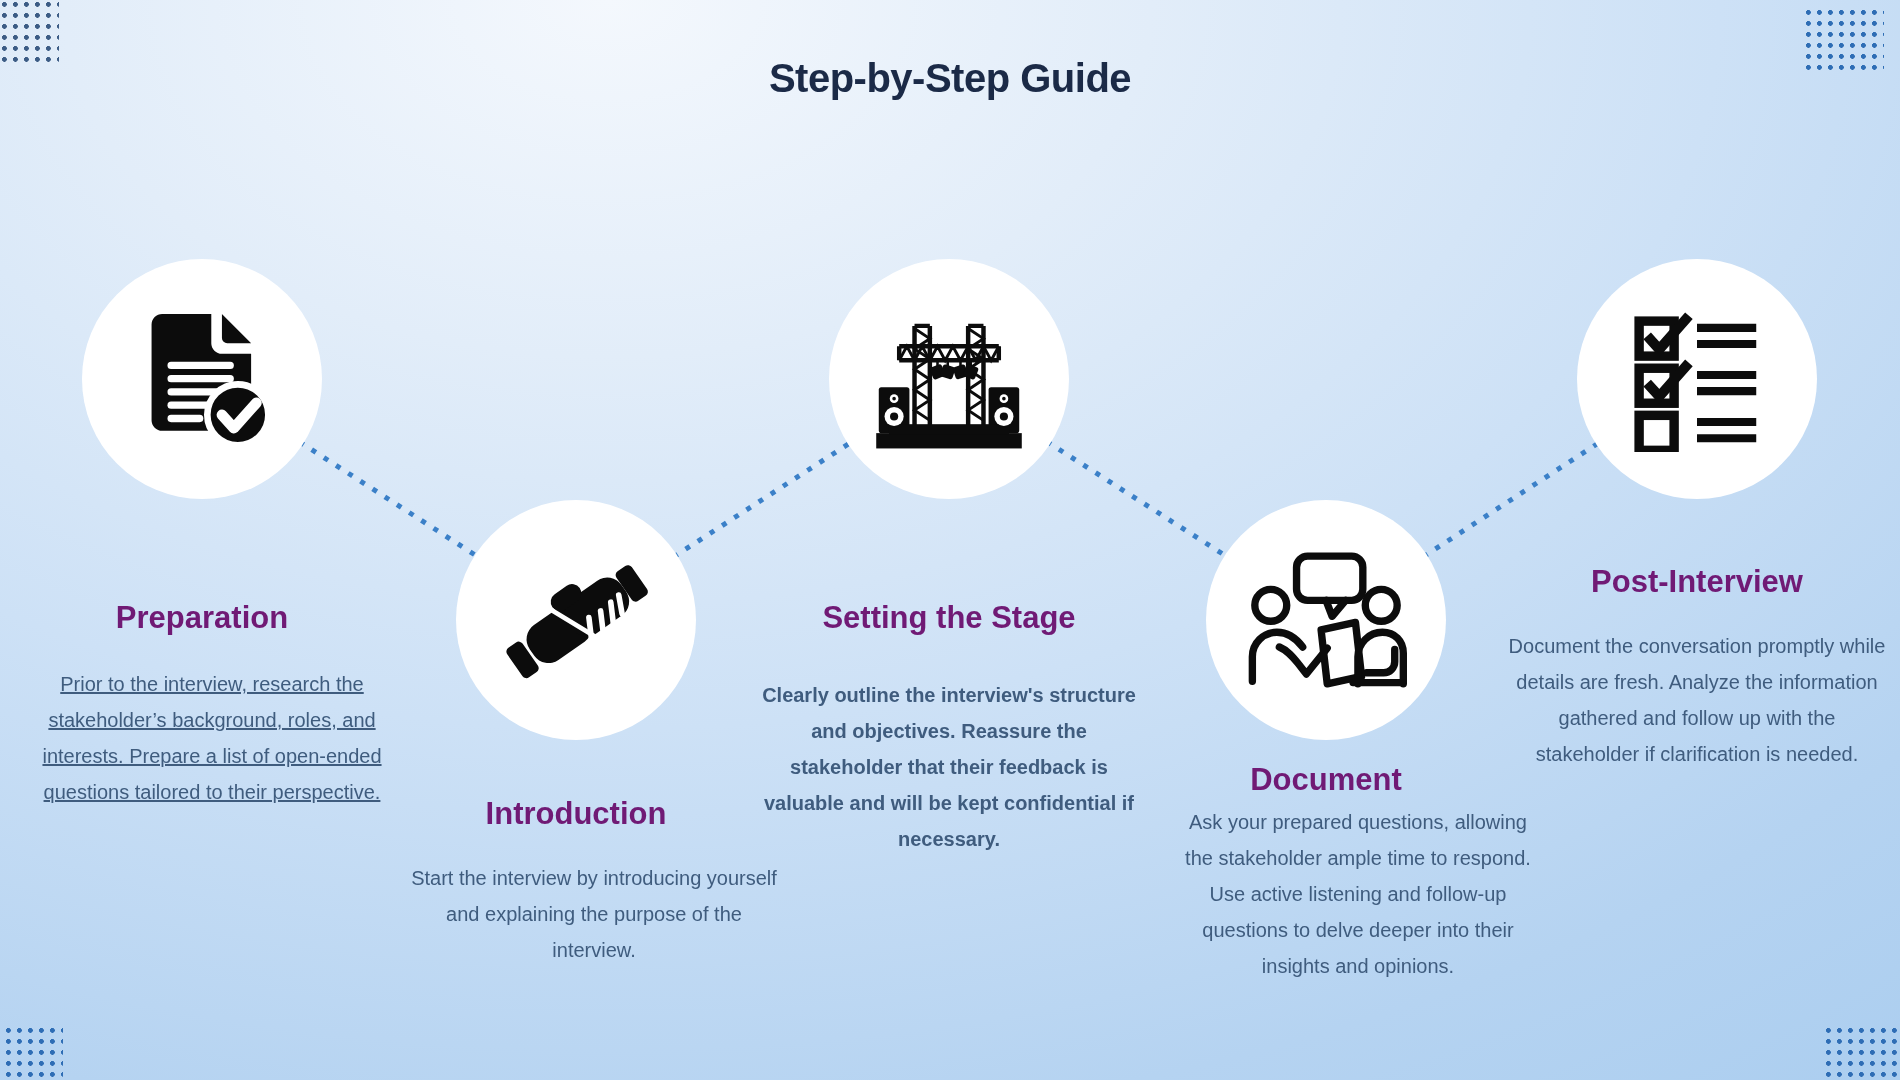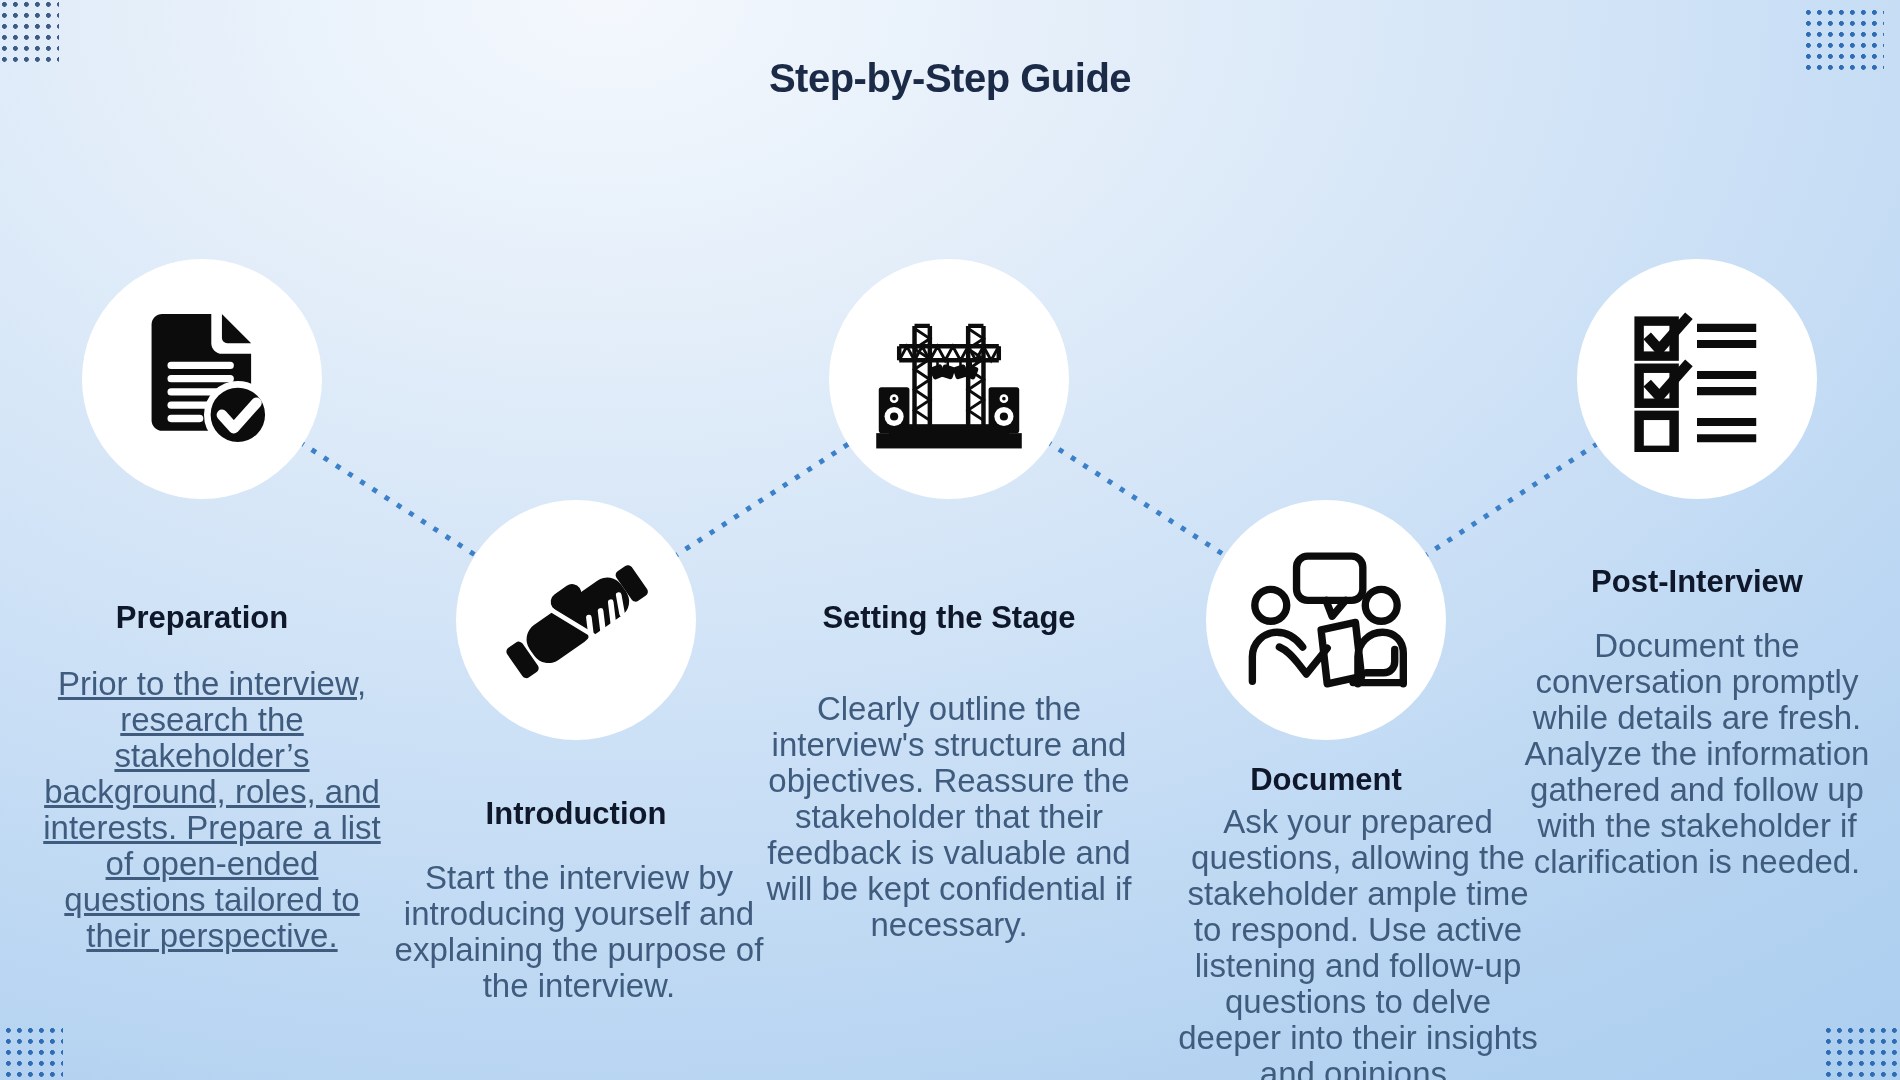--- a/index.html
+++ b/index.html
@@ -19,25 +19,25 @@
   }
   .connectors { position:absolute; left:0; top:0; width:1900px; height:1080px; }
   .connectors line { stroke:#3b80c8; stroke-width:5; stroke-dasharray:5 9.5; }
   .circle {
     position:absolute; width:240px; height:240px; border-radius:50%;
     background:#ffffff;
     display:flex; align-items:center; justify-content:center;
   }
   .step-title {
     position:absolute; text-align:center;
-    font-size:31px; font-weight:700; color:#0f172a;
+    font-size:31px; font-weight:700; color:#701a75;
   }
   .step-desc {
     position:absolute; text-align:center;
-    font-size:33px; line-height:36px; color:#3f5c7e;
+    font-size:20px; line-height:36px; color:#3f5c7e;
   }
   .dots {
     position:absolute;
     background-image: radial-gradient(circle at 2.4px 2.4px, var(--c) 2.1px, transparent 2.7px);
     background-size: 11px 11px;
   }
   .dots.tl { --c:#3c5c85; left:2px;    top:2px;    width:57px; height:66px; }
   .dots.tr { --c:#2e6db5; left:1806px; top:10px;   width:78px; height:60px; }
   .dots.bl { --c:#2e6db5; left:6px;    top:1028px; width:57px; height:52px; }
   .dots.br { --c:#2e6db5; left:1826px; top:1028px; width:74px; height:52px; }
@@ -89,21 +89,21 @@
         <rect x="51" y="35" width="25" height="14" rx="7" fill="#0c0c0c"></rect>
         <line x1="49" y1="43" x2="64" y2="77" stroke="#ffffff" stroke-width="3.5" stroke-linecap="round"></line>
         <line x1="61" y1="79" x2="69" y2="64" stroke="#ffffff" stroke-width="4.2" stroke-linecap="round"></line>
         <line x1="71" y1="80" x2="79" y2="65" stroke="#ffffff" stroke-width="4.2" stroke-linecap="round"></line>
         <line x1="81" y1="79" x2="89" y2="64" stroke="#ffffff" stroke-width="4.2" stroke-linecap="round"></line>
         <line x1="91" y1="76" x2="97" y2="63" stroke="#ffffff" stroke-width="4.2" stroke-linecap="round"></line>
       </g>
     </svg>
   </div>
   <h2 class="step-title" style="left:401px; top:796px; width:350px;">Introduction</h2>
-  <p class="step-desc" style="left:394px; top:860px; width:370px;">Start the interview by introducing yourself and explaining the purpose of the interview.</p>
+  <p class="step-desc" style="left:409px; top:860px; width:370px;">Start the interview by introducing yourself and explaining the purpose of the interview.</p>
 </div>
 
 <div>
   <div class="circle" style="left:829px; top:259px;">
     <svg class="icon" width="166" height="143" viewBox="0 0 130 112">
       <g stroke="#0c0c0c" fill="none">
         <path d="M38 14 V92 M50 14 V92 M38 14 H50" stroke-width="3.5"></path>
         <path d="M38 16 L50 24 L38 32 L50 40 L38 48 L50 56 L38 64 L50 72 L38 80 L50 88" stroke-width="2.3"></path>
         <path d="M80 14 V92 M92 14 V92 M80 14 H92" stroke-width="3.5"></path>
         <path d="M80 16 L92 24 L80 32 L92 40 L80 48 L92 56 L80 64 L92 72 L80 80 L92 88" stroke-width="2.3"></path>
@@ -127,21 +127,21 @@
         <circle cx="22" cy="85" r="7.5" fill="#ffffff"></circle>
           <circle cx="22" cy="85" r="3.2" fill="#0c0c0c"></circle>
         <circle cx="108" cy="71" r="3.4" fill="#ffffff"></circle>
           <circle cx="108" cy="71" r="1.4" fill="#0c0c0c"></circle>
         <circle cx="108" cy="85" r="7.5" fill="#ffffff"></circle>
           <circle cx="108" cy="85" r="3.2" fill="#0c0c0c"></circle>
       </g>
     </svg>
   </div>
   <h2 class="step-title" style="left:764px; top:600px; width:370px;">Setting the Stage</h2>
-  <p class="step-desc" style="left:759px; top:691px; width:380px;">Clearly outline the interview's structure and objectives. Reassure the stakeholder that their feedback is valuable and will be kept confidential if necessary.</p>
+  <p class="step-desc" style="left:759px; top:677px; width:380px;font-weight:bold;">Clearly outline the interview's structure and objectives. Reassure the stakeholder that their feedback is valuable and will be kept confidential if necessary.</p>
 </div>
 
 <div>
   <div class="circle" style="left:1206px; top:500px;">
     <svg class="icon" width="162" height="138" viewBox="0 0 132 112">
       <g fill="none" stroke="#0c0c0c" stroke-width="6" stroke-linecap="round" stroke-linejoin="round">
         <rect x="42" y="4" width="54" height="36" rx="9"></rect>
         <path d="M66 40 l5 13 11 -13"></path>
         <circle cx="21" cy="44" r="13"></circle>
         <path d="M6 106 V86 a20 20 0 0 1 20 -20 c9 0 15 4 21 12"></path>

